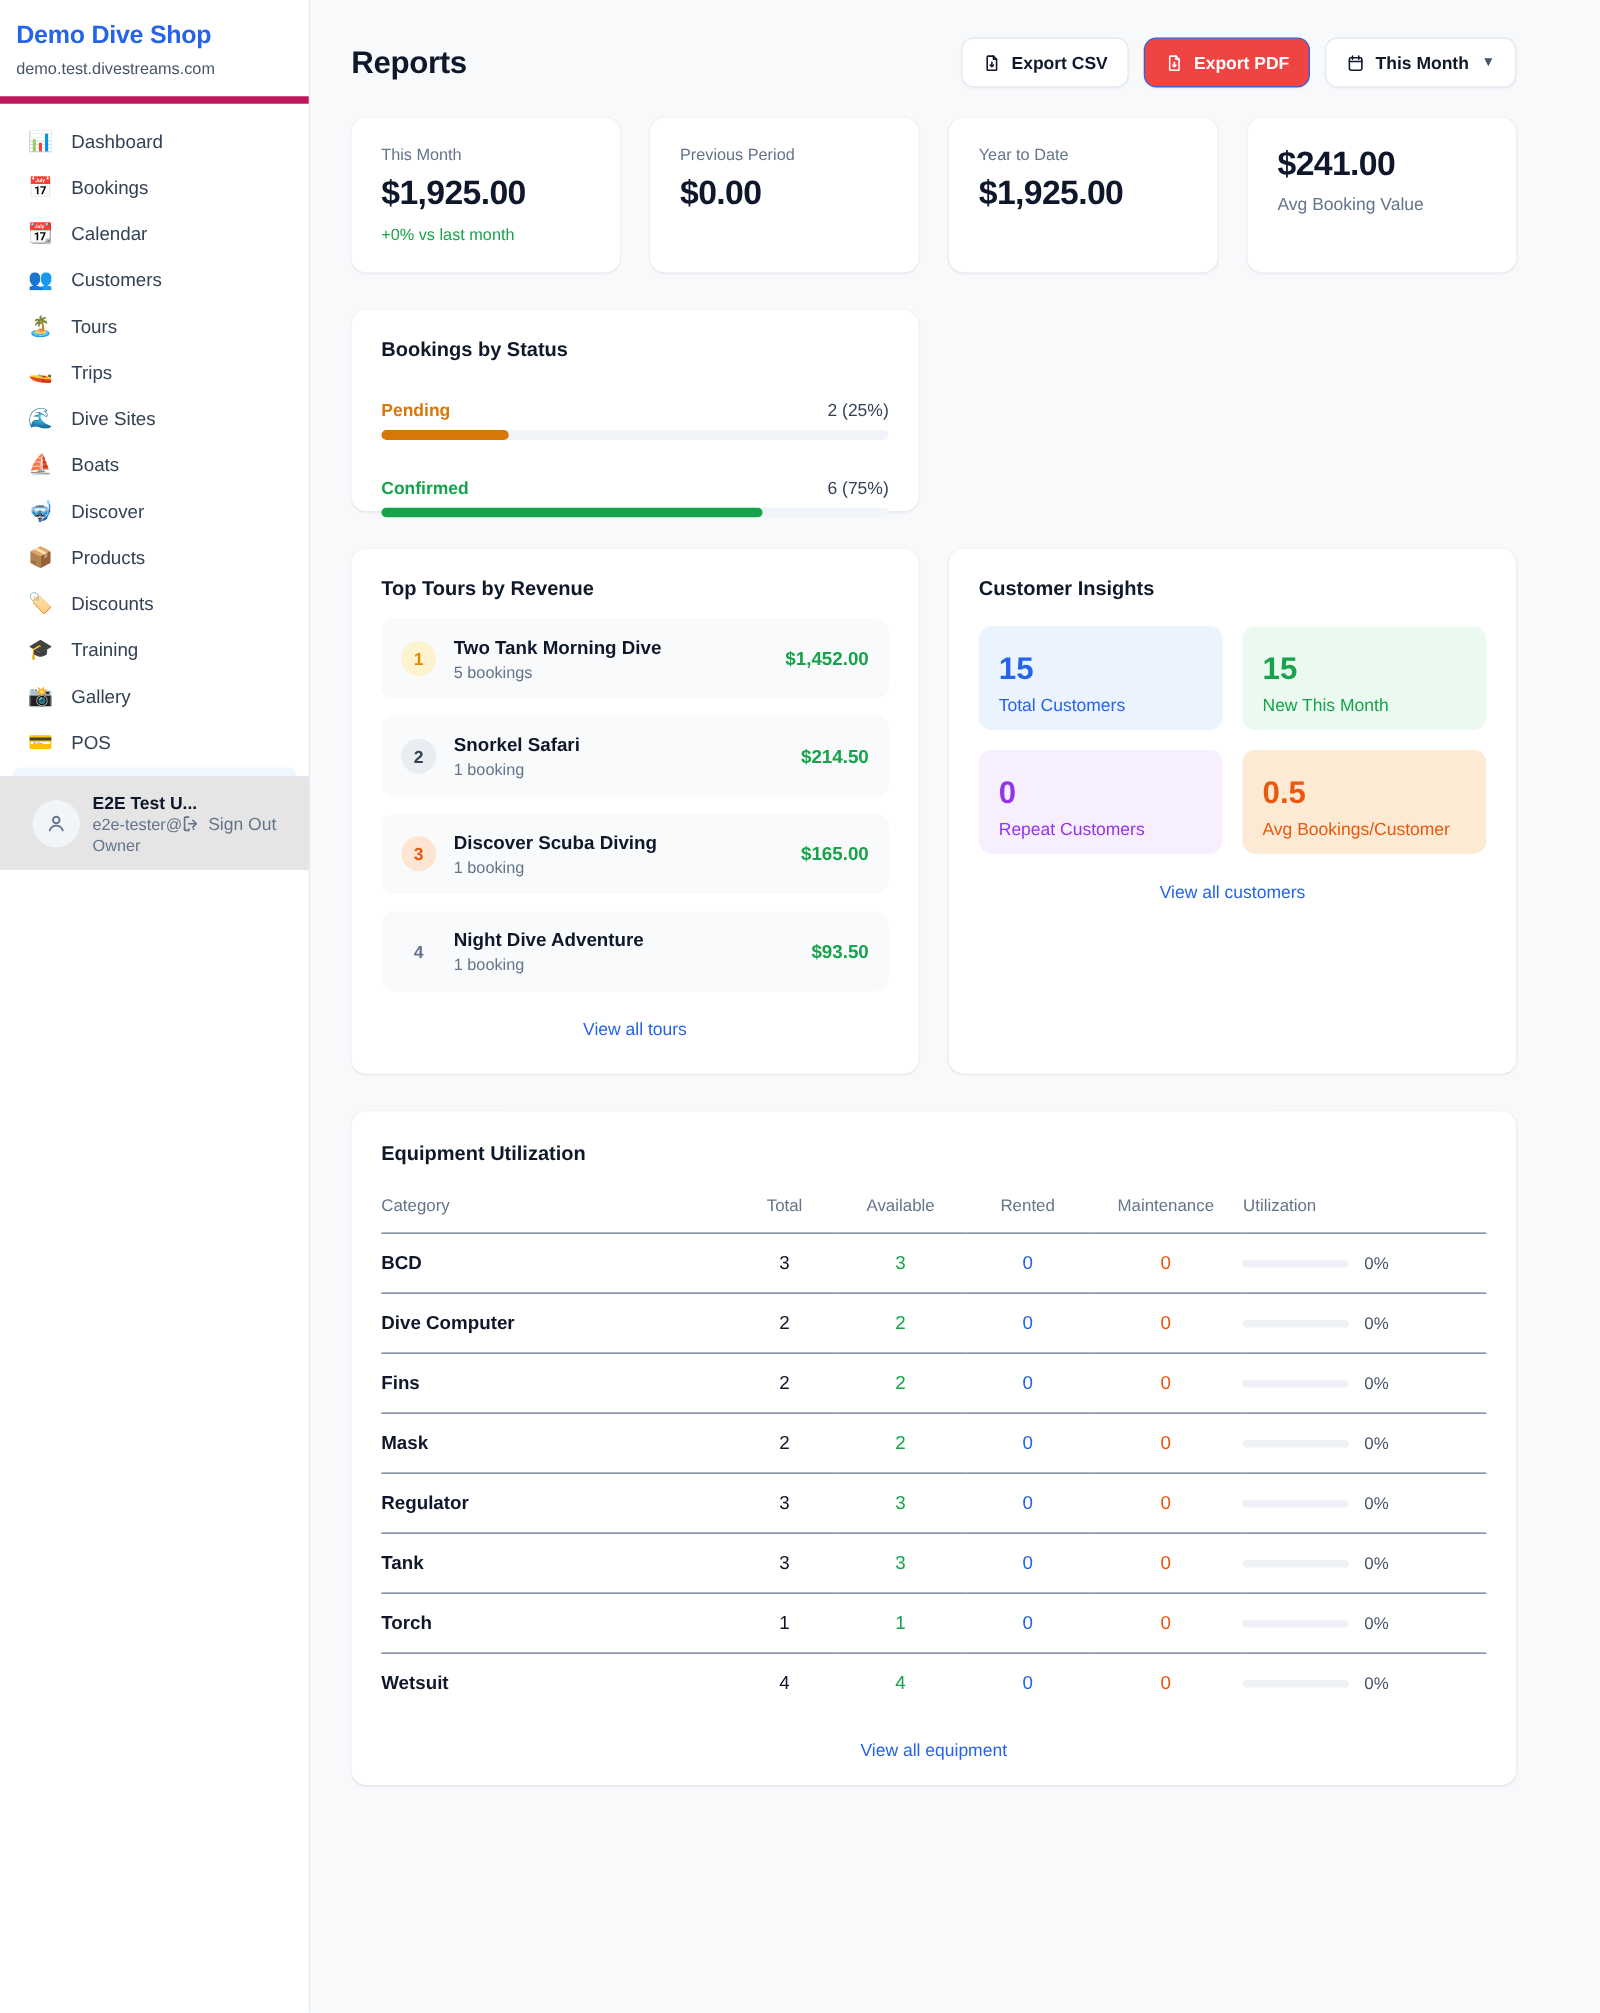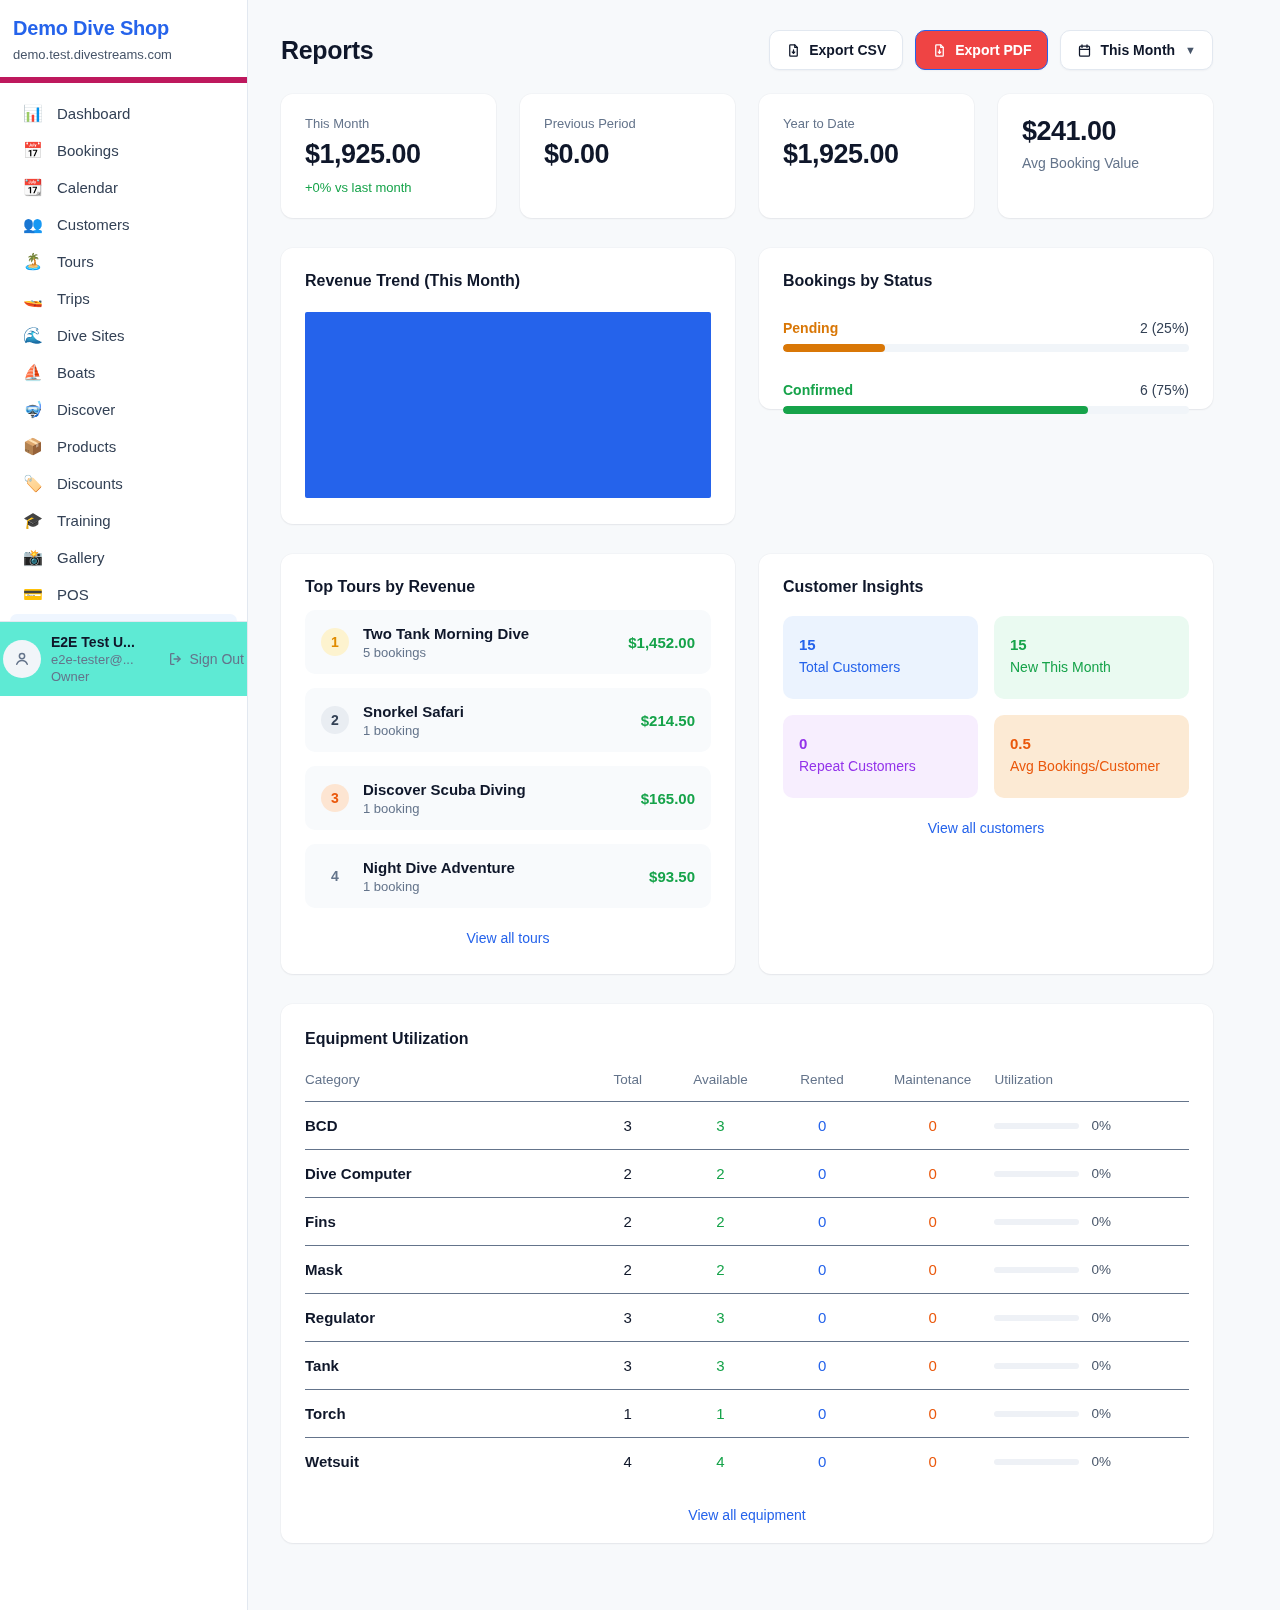--- a/index.html
+++ b/index.html
@@ -25,22 +25,22 @@
     display: flex; align-items: center; gap: 13px;
     padding: 10px 12px; border-radius: 8px;
     font-size: 15px; color: #334155; cursor: pointer;
   }
   .nav-icon { width: 22px; font-size: 16px; text-align: center; line-height: 1; }
   .active-partial {
     height: 7px; margin: 1px 10px 0;
     background: #eff6ff; border-radius: 8px 8px 0 0;
   }
   .user-footer {
-    border-top: 1px solid #e2e8f0; background: #5eead4;
-    padding: 12px 3px; display: flex; align-items: center; gap: 10px;
+    border-top: 1px solid #e2e8f0; background: #e5e5e5;
+    padding: 12px 26px; display: flex; align-items: center; gap: 10px;
   }
   .avatar {
     width: 38px; height: 38px; flex: 0 0 38px; border-radius: 50%;
     background: #f1f5f9; display: flex; align-items: center; justify-content: center;
     color: #64748b;
   }
   .user-meta { min-width: 0; flex: 1; }
   .user-name { font-size: 14px; font-weight: 700; color: #0f172a; white-space: nowrap; }
   .user-email, .user-role { font-size: 13px; color: #64748b; margin-top: 2px; white-space: nowrap; }
   .signout { display: flex; align-items: center; gap: 6px; color: #64748b; font-size: 14px; cursor: pointer; white-space: nowrap; }
@@ -111,21 +111,21 @@
   .rank.rank-3 { background: #fde5d2; color: #ea580c; }
   .tour-info { flex: 1; min-width: 0; }
   .tour-name { font-size: 15px; font-weight: 700; color: #0f172a; }
   .tour-bookings { font-size: 13px; color: #64748b; margin-top: 3px; }
   .tour-price { font-size: 15px; font-weight: 800; color: #16a34a; }
   .view-link { display: block; text-align: center; color: #2563eb; font-size: 14px; margin-top: 22px; cursor: pointer; text-decoration: none; }
 
   
   .tiles { display: grid; grid-template-columns: 1fr 1fr; gap: 16px; margin-top: 20px; }
   .tile { border-radius: 10px; padding: 20px 16px; height: 83px; }
-  .tile-value { font-size: 15px; font-weight: 800; }
+  .tile-value { font-size: 25px; font-weight: 800; }
   .tile-label { font-size: 14px; margin-top: 6px; }
   .tile.blue   { background: #ebf3fe; } .tile.blue .tile-value,   .tile.blue .tile-label   { color: #2563eb; }
   .tile.green  { background: #eafaf1; } .tile.green .tile-value,  .tile.green .tile-label  { color: #16a34a; }
   .tile.purple { background: #f7eefe; } .tile.purple .tile-value, .tile.purple .tile-label { color: #9333ea; }
   .tile.orange { background: #fcead4; } .tile.orange .tile-value, .tile.orange .tile-label { color: #ea580c; }
 
   
   .equipment-card { padding: 26px 24px 20px; margin-bottom: 30px; }
   table.equip { width: 100%; border-collapse: collapse; margin-top: 18px; }
   table.equip th {
@@ -312,24 +312,20 @@
       <div class="stat-label">Year to Date</div>
       <div class="stat-value">$1,925.00</div>
     </div>
     <div class="card stat-card value-first">
       <div class="stat-value">$241.00</div>
       <div class="stat-label">Avg Booking Value</div>
     </div>
   </div>
 
   <div class="row-2col">
-    <div class="card revenue-card">
-      <div class="section-title">Revenue Trend (This Month)</div>
-      <div class="chart-block" style="background:#2563eb;"></div>
-    </div>
 
     <div class="card status-card">
       <div class="section-title">Bookings by Status</div>
       <div class="status-row">
         <div class="status-line">
           <span class="status-label pending">Pending</span>
           <span class="status-value">2 (25%)</span>
         </div>
         <div class="track">
           <div class="fill pending" style="width: 25%;"></div>

